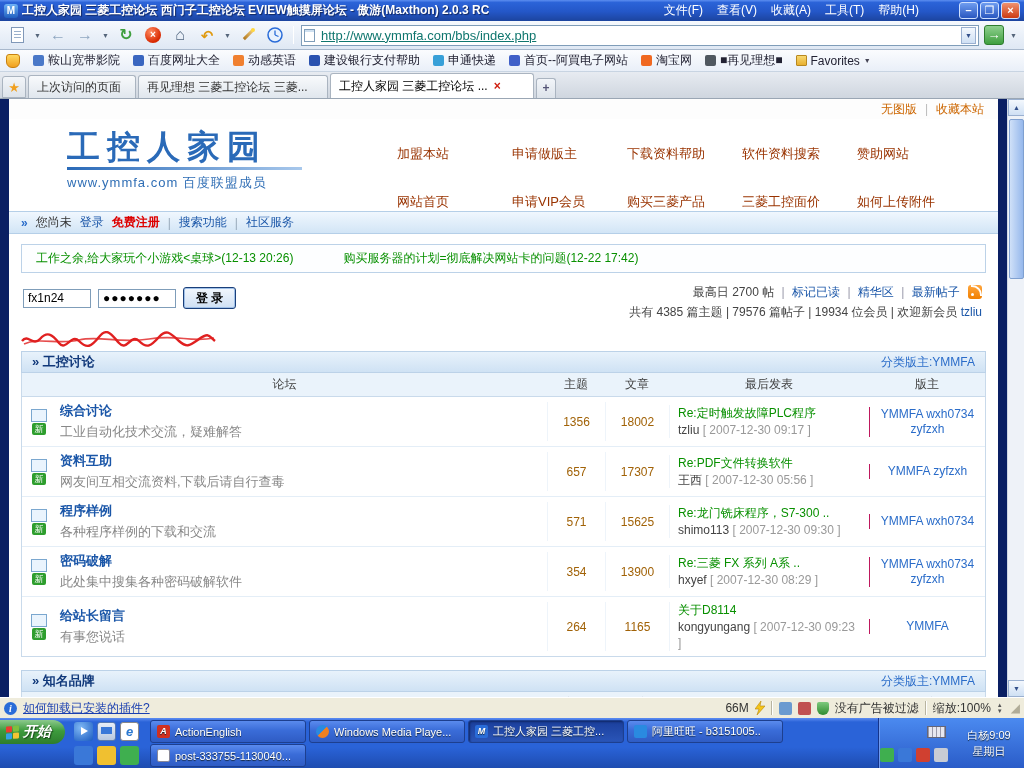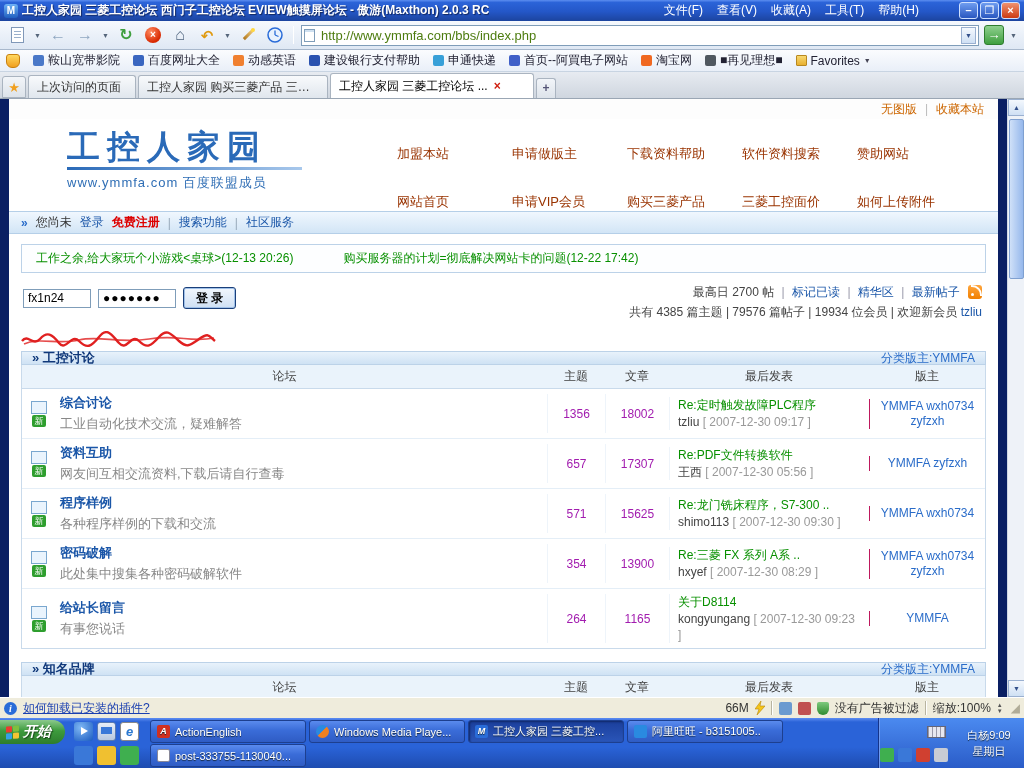--- a/index.html
+++ b/index.html
@@ -39,21 +39,21 @@
     box-shadow:0 3px 0 #9ab0cc,0 6px 0 #9ab0cc;}
   .stop-ic{width:16px;height:16px;border-radius:50%;background:radial-gradient(circle at 35% 30%,#ff8a60,#d82800 70%);
     color:#fff;font-size:10px;font-weight:bold;text-align:center;line-height:16px;}
   .wand{width:16px;height:16px;position:relative;}
   .wand::before{content:"";position:absolute;left:7px;top:1px;width:3px;height:13px;background:linear-gradient(#f5d080,#b07820);transform:rotate(45deg);}
   .wand::after{content:"";position:absolute;right:1px;top:1px;width:4px;height:4px;background:#ffd840;border-radius:50%;}
   .tb-sep{width:1px;height:18px;background:#b8c6d6;border-right:1px solid #fff;margin:0 2px;}
   .addr{flex:1;display:flex;align-items:center;height:21px;background:#fff;border:1px solid #7f9db9;padding:0 2px;gap:4px;}
   .addr-ic{width:11px;height:13px;background:#fff;border:1px solid #7f9db9;flex:0 0 auto;
     box-shadow:inset 0 2px 0 #cfe0f0;}
-  .addr input{flex:1;border:none;outline:none;font-size:13px;color:#4d7c0f;font-family:"Liberation Sans","DejaVu Sans",sans-serif;background:transparent;}
+  .addr input{flex:1;border:none;outline:none;font-size:13px;color:#0f766e;font-family:"Liberation Sans","DejaVu Sans",sans-serif;background:transparent;text-decoration:underline;}
   .addr-caret{width:15px;height:17px;background:linear-gradient(#f4f8fd,#cfe0f4);border:1px solid #9ab0d0;
     font-size:7px;color:#33508a;text-align:center;line-height:16px;cursor:pointer;}
   .go-btn{width:20px;height:20px;border-radius:3px;border:1px solid #2e7d2e;
     background:linear-gradient(#8fd08f,#3f9f3f);color:#fff;font-size:13px;font-weight:bold;
     text-align:center;line-height:18px;cursor:pointer;}
 
   
   .bmbar{position:absolute;left:0;top:50px;width:1024px;height:22px;
     background:linear-gradient(#fbfcfe,#e9eff8);border-bottom:1px solid #c8d4e2;
     display:flex;align-items:center;padding:0 6px;gap:13px;white-space:nowrap;overflow:hidden;}
@@ -128,40 +128,40 @@
   .stats a{color:#1a56a8;cursor:pointer;text-decoration:none;}
   .st-sep2{color:#99a;margin:0 4px;}
   .rss{position:relative;display:inline-block;width:14px;height:14px;background:linear-gradient(#ffa63e,#f07f00);
     border-radius:3px;vertical-align:-3px;margin-left:5px;}
   .rss::before{content:"";position:absolute;left:3px;bottom:3px;width:3px;height:3px;background:#fff;border-radius:50%;}
   .rss::after{content:"";position:absolute;left:3px;bottom:3px;width:9px;height:9px;border:2px solid #fff;
     border-left:none;border-bottom:none;border-radius:0 10px 0 0;}
 
   .scribble{margin:0 0 2px 10px;height:18px;}
 
-  .section-head{margin:0 12px;height:14px;border:1px solid #bcd2e8;
+  .section-head{margin:0 12px;height:22px;border:1px solid #bcd2e8;
     background:linear-gradient(#e8f2fb,#cfe2f4);display:flex;align-items:center;
     justify-content:space-between;padding:4px 10px;}
   .sec-title{font-size:13px;font-weight:bold;color:#10387a;}
   .sec-mod{font-size:12px;color:#2a6cc9;cursor:pointer;}
 
   .forum-table{margin:0 12px;border:1px solid #c9daeb;border-top:none;}
   .ft-header{display:flex;align-items:center;height:24px;background:#eaf3fb;
     border-bottom:1px solid #c9daeb;color:#404040;font-size:12px;text-align:center;}
   .c-forum{flex:1;} .c-topics{width:58px;} .c-posts{width:64px;} .c-last{width:200px;} .c-mods{width:116px;}
   .ft-row{display:flex;align-items:center;border-bottom:1px solid #e4eef7;background:#fff;padding:5px 0;}
   .ft-row:last-child{border-bottom:none;}
   .c-icon{width:34px;display:flex;flex-direction:column;align-items:center;gap:1px;}
   .f-page{width:16px;height:13px;background:#eaf4fd;border:1px solid #7aa7cf;}
   .f-new{min-width:14px;height:12px;background:#2e9e2e;color:#fff;font-size:9px;line-height:12px;
     text-align:center;border-radius:2px;padding:0 1px;}
   .c-name{flex:1;padding-left:4px;min-width:0;}
   .f-name{font-size:13px;font-weight:bold;color:#1a56a8;cursor:pointer;}
   .f-desc{font-size:13px;color:#888;margin-top:3px;}
-  .c-num{width:58px;text-align:center;font-size:12px;color:#a21caf;border-left:1px solid #eef4fa;align-self:stretch;
+  .c-num{width:58px;text-align:center;font-size:12px;color:#a16207;border-left:1px solid #eef4fa;align-self:stretch;
     display:flex;align-items:center;justify-content:center;}
   .c-num.posts{width:64px;}
   .c-lastcell{width:200px;font-size:12px;line-height:16px;padding:0 8px;border-left:1px solid #eef4fa;}
   .f-last-title{color:#089000;cursor:pointer;white-space:nowrap;overflow:hidden;text-overflow:ellipsis;}
   .f-last-by{color:#444;margin-top:1px;}
   .f-last-date{color:#999;}
   .c-modcell{width:116px;text-align:center;font-size:12px;color:#2a6cc9;line-height:15px;
     border-left:1px solid #be185d;padding:0 4px;cursor:pointer;}
   .sec-gap{height:13px;}
 
@@ -343,21 +343,21 @@
   </div>
 
   <div class="tabbar">
     <span class="tab-side">
         <span class="star">★</span>
       </span>
     <div class="tab t1">
         <span class="tab-label">上次访问的页面</span>
       </div>
     <div class="tab t2">
-        <span class="tab-label">工控人家园 购买三菱产品 三菱...</span>
+        <span class="tab-label">再见理想 三菱工控论坛 三菱...</span>
       </div>
     <div class="tab active">
         <span class="tab-label">工控人家园 三菱工控论坛 ...</span>
         <span class="tab-close">×</span>
       </div>
     <div class="tab-new">+</div>
   </div>
 
   <div class="page">
     <div class="site">

